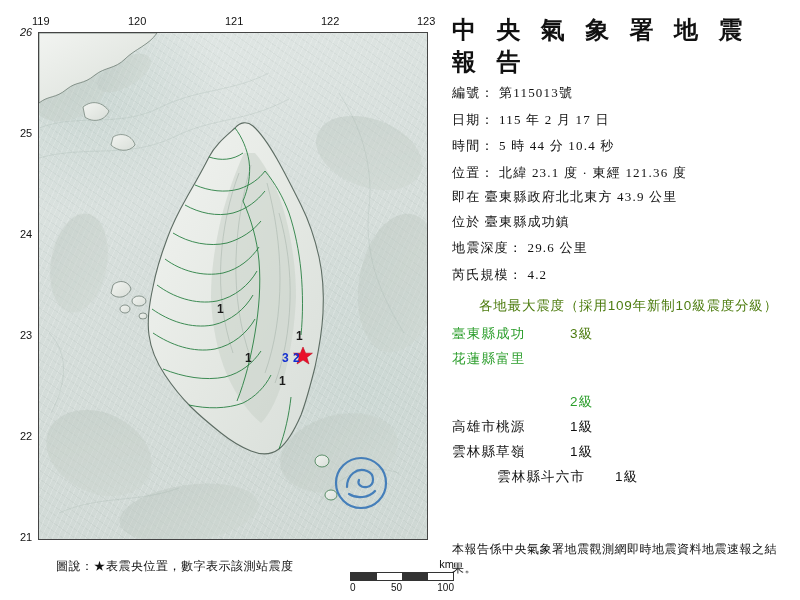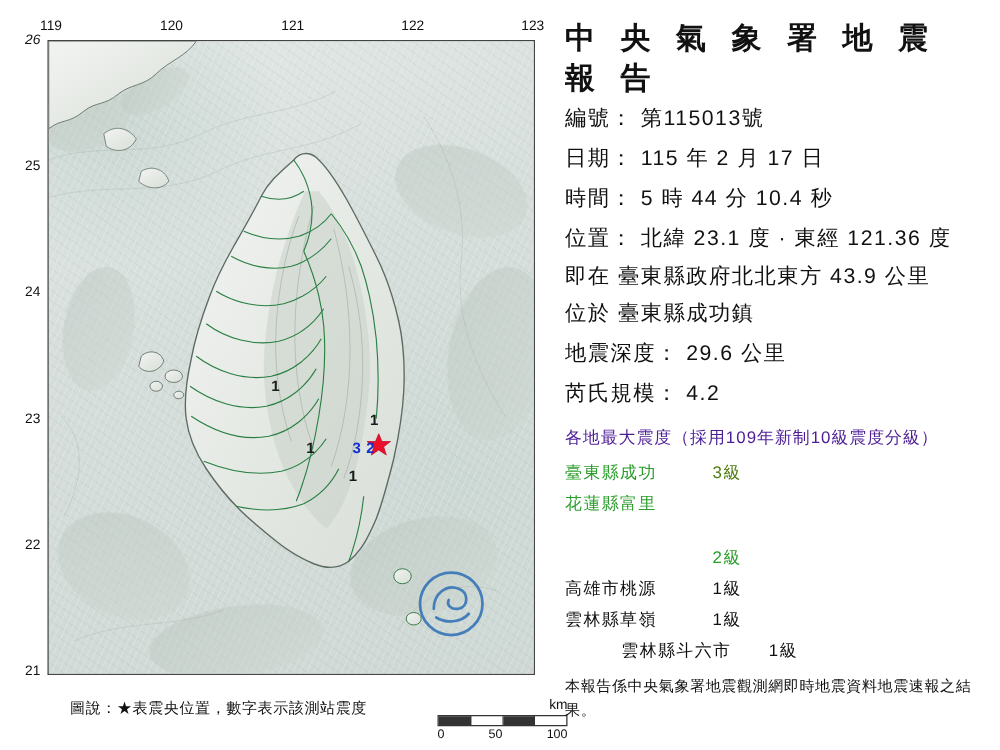--- a/index.html
+++ b/index.html
@@ -74,34 +74,36 @@
   }
   #report-title {
     font-size: 24px;
     letter-spacing: 3px;
     color: #111;
     font-weight: 700;
     margin-bottom: 6px;
     font-family: Liberation Mono, monospace;
   }
   .rline {
-    font-size: 17px;
+    font-size: 13px;
     color: #111;
     margin-bottom: 9px;
     letter-spacing: 1.2px;
     line-height: 1.35;
     white-space: nowrap;
+    font-family: Liberation Serif, serif;
   }
   .rline.tight { margin-bottom: 7px; }
   .sect-head {
     font-size: 13.5px;
-    color: #4c1d95;
+    color: #4d7c0f;
     margin-top: 14px;
     margin-bottom: 10px;
     letter-spacing: 0.8px;
+    margin-left: 27px;
   }
   .int-row {
     font-size: 13.5px;
     margin-bottom: 7px;
     letter-spacing: 1.2px;
     display: flex;
   }
   .int-name { width: 118px; display: inline-block; }
   .int-val  { display: inline-block; }
 

